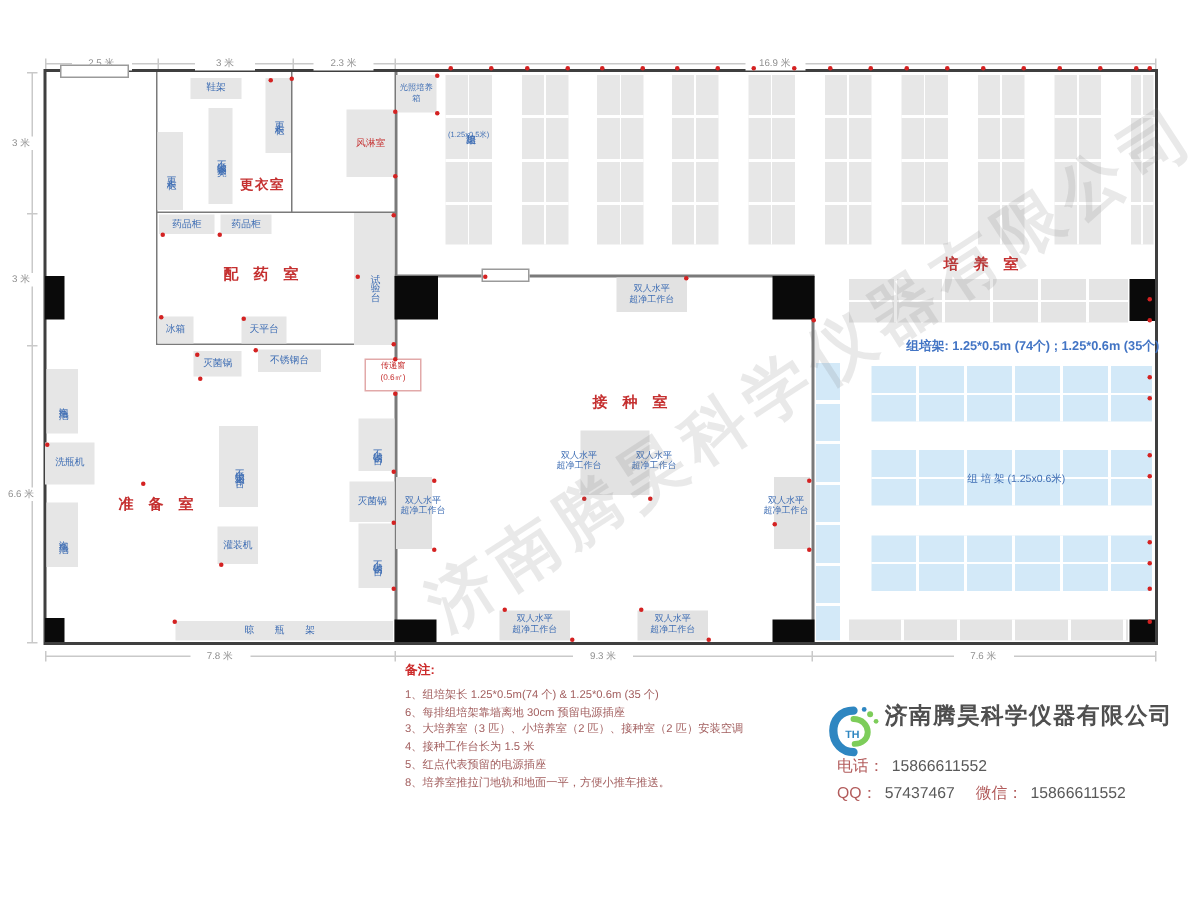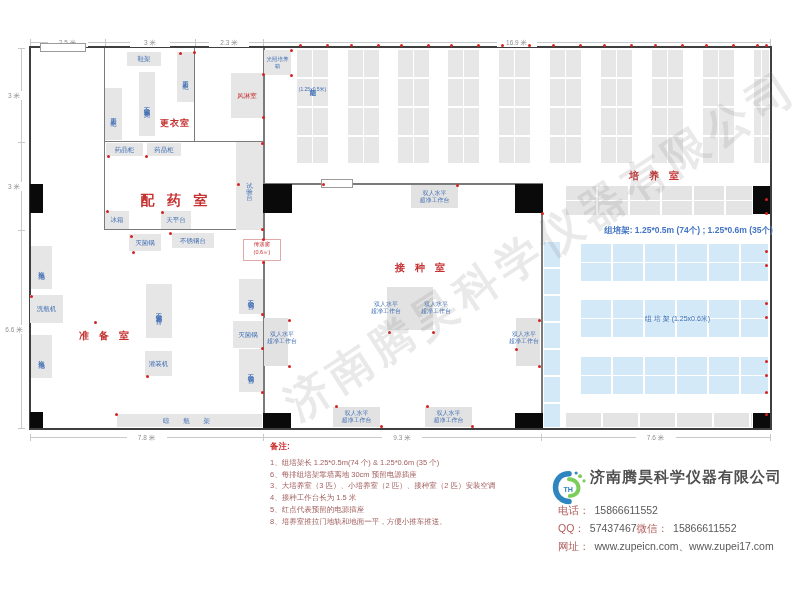--- a/index.html
+++ b/index.html
@@ -49,21 +49,21 @@
   .notes{position:absolute;left:270px;top:441px;width:278px;z-index:20;}
   .notes .title{color:#cc2b2b;font-weight:bold;font-size:8.5px;margin-bottom:4px;}
   .notes .item{font-size:7.5px;color:#a36060;line-height:11.7px;white-space:nowrap;}
   .company{position:absolute;left:548px;top:452px;width:250px;height:110px;z-index:20;}
   .company .logo{position:absolute;left:2px;top:13px;}
   .company .name{position:absolute;left:42px;top:16px;font-size:15px;font-weight:bold;
      color:#4f4f4f;letter-spacing:1px;white-space:nowrap;}
   .cline{position:absolute;left:10px;font-size:10.5px;color:#595959;white-space:nowrap;}
   .cl1{top:52px}.cl2{top:70px}.cl3{top:88px}
   .clabel{color:#b25b5b;margin-right:5px;}
-  .wx{}
+  .wx{margin-left:14px;}
 </style>
 </head>
 <body>
 
 <div id="plan">
     <div class="outline" style="left: 29px; top: 46px; width: 743px; height: 384px;"></div>
     <div class="wall" style="left: 104px; top: 48px; width: 1px; height: 182px;"></div>
     <div class="wall" style="left: 194px; top: 48px; width: 1px; height: 94px;"></div>
     <div class="wall" style="left: 104px; top: 141px; width: 160px; height: 1px;"></div>
     <div class="wall" style="left: 104px; top: 229px; width: 160px; height: 1px;"></div>
@@ -153,21 +153,21 @@
     <div class="col" style="left: 30px; top: 412px; width: 13px; height: 16px;"></div>
     <div class="col" style="left: 263px; top: 184px; width: 29px; height: 29px;"></div>
     <div class="col" style="left: 515px; top: 184px; width: 28px; height: 29px;"></div>
     <div class="col" style="left: 753px; top: 186px; width: 17px; height: 28px;"></div>
     <div class="col" style="left: 263px; top: 413px; width: 28px; height: 15px;"></div>
     <div class="col" style="left: 515px; top: 413px; width: 28px; height: 15px;"></div>
     <div class="col" style="left: 753px; top: 413px; width: 17px; height: 15px;"></div>
     <div class="door" style="left: 40px; top: 43px; width: 46px; height: 9px;"></div>
     <div class="door" style="left: 321px; top: 179px; width: 32px; height: 9px;"></div>
     <div class="roomlbl" style="left: 130px; top: 117px; width: 90px; font-size: 9px; letter-spacing: 1px;">更衣室</div>
-    <div class="roomlbl" style="left: 130px; top: 192px; width: 90px; font-size: 14px; letter-spacing: 2px;">配 药 室</div>
+    <div class="roomlbl" style="left: 130px; top: 176px; width: 90px; font-size: 10px; letter-spacing: 2px;">配 药 室</div>
     <div class="roomlbl" style="left: 60px; top: 329px; width: 90px; font-size: 10px; letter-spacing: 2px;">准 备 室</div>
     <div class="roomlbl" style="left: 376px; top: 261px; width: 90px; font-size: 10px; letter-spacing: 2px;">接 种 室</div>
     <div class="roomlbl" style="left: 610px; top: 169px; width: 90px; font-size: 10px; letter-spacing: 2px;">培 养 室</div>
     <div class="passwin" style="left: 243px; top: 239px; width: 38px; height: 22px;">
       <div>传递窗</div>
       <div>(0.6㎡)</div>
     </div>
     <div class="dot" style="left: 300px; top: 45px;"></div>
     <div class="dot" style="left: 327px; top: 45px;"></div>
     <div class="dot" style="left: 351px; top: 45px;"></div>
@@ -288,16 +288,13 @@
       <text x="17" y="29" font-size="9" fill="#2e86c1" font-weight="bold">TH</text>
     </svg>
   </span>
   <span class="name">济南腾昊科学仪器有限公司</span>
   <div class="cline cl1">
     <span class="clabel">电话：</span><span class="cval">15866611552</span>
   </div>
   <div class="cline cl2">
     <span class="clabel">QQ：</span><span class="cval">57437467</span><span class="clabel wx">微信：</span><span class="cval">15866611552</span>
   </div>
-  <div class="cline cl3">
-    <span class="clabel">网址：</span><span class="cval">www.zupeicn.com、www.zupei17.com</span>
-  </div>
 </div>
 
 </body></html>

